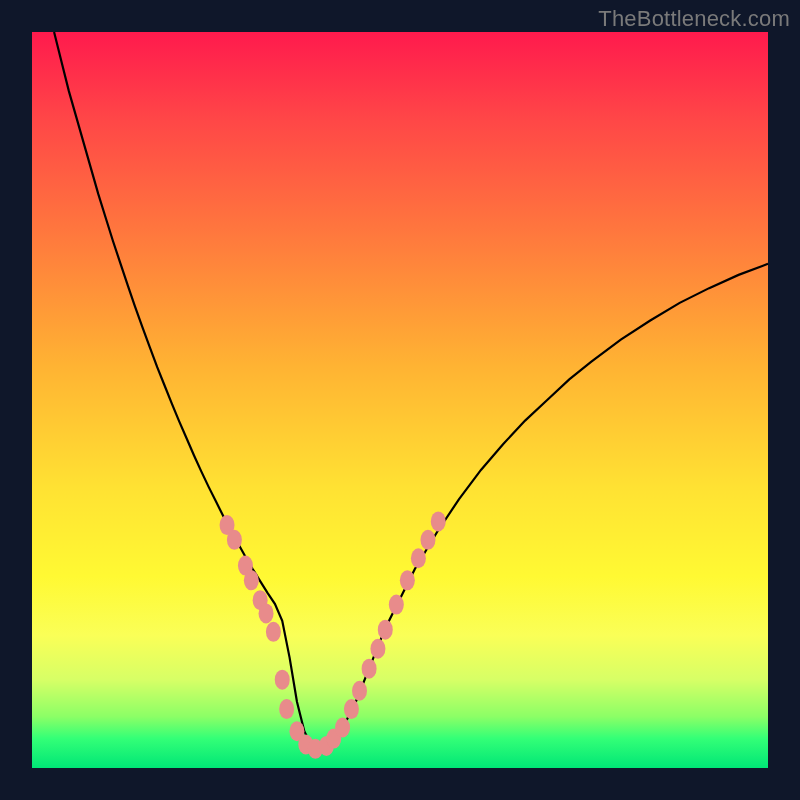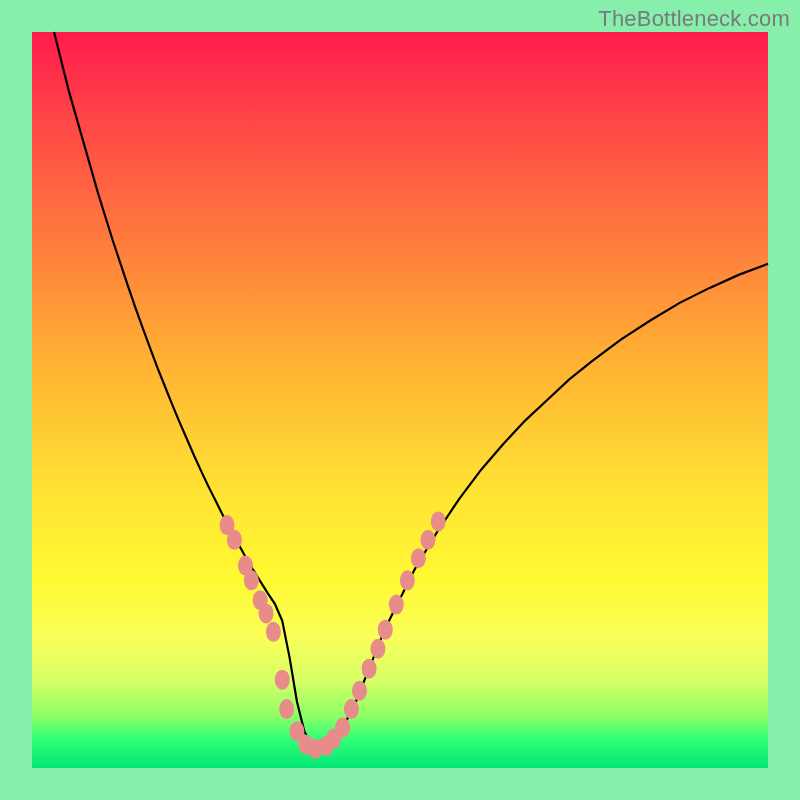--- a/index.html
+++ b/index.html
@@ -8,21 +8,21 @@
     width: 800px;
     height: 800px;
     overflow: hidden;
     background: #000;
     font-family: Arial, Helvetica, sans-serif;
   }
   .outer {
     position: relative;
     width: 800px;
     height: 800px;
-    background: #86efac;
+    background: #0f172a;
   }
   .plot {
     position: absolute;
     left: 32px;
     top: 32px;
     width: 736px;
     height: 736px;
     
     background: linear-gradient(
       to bottom,

